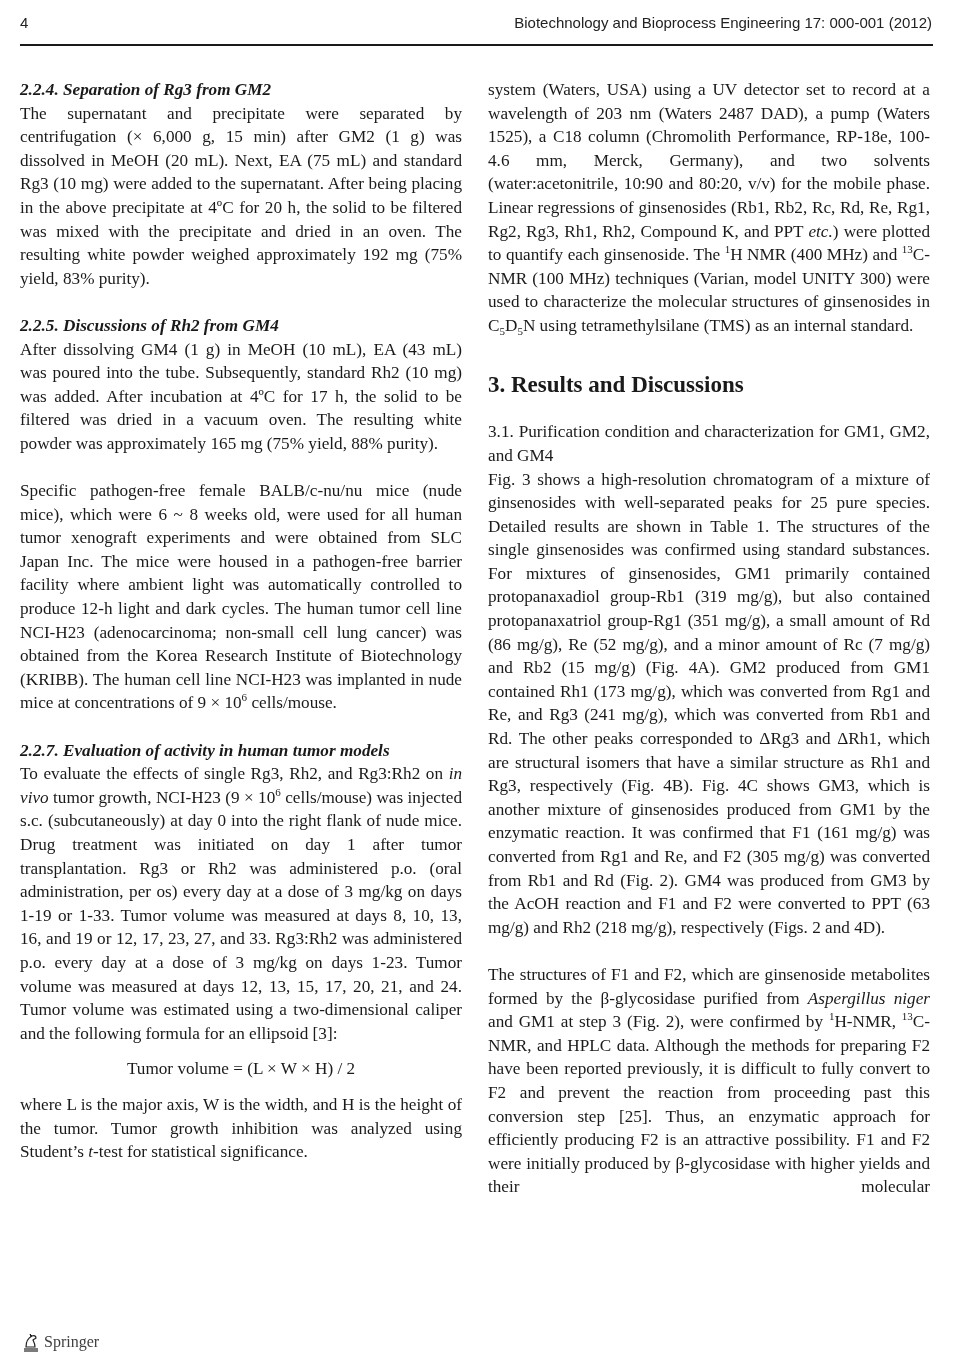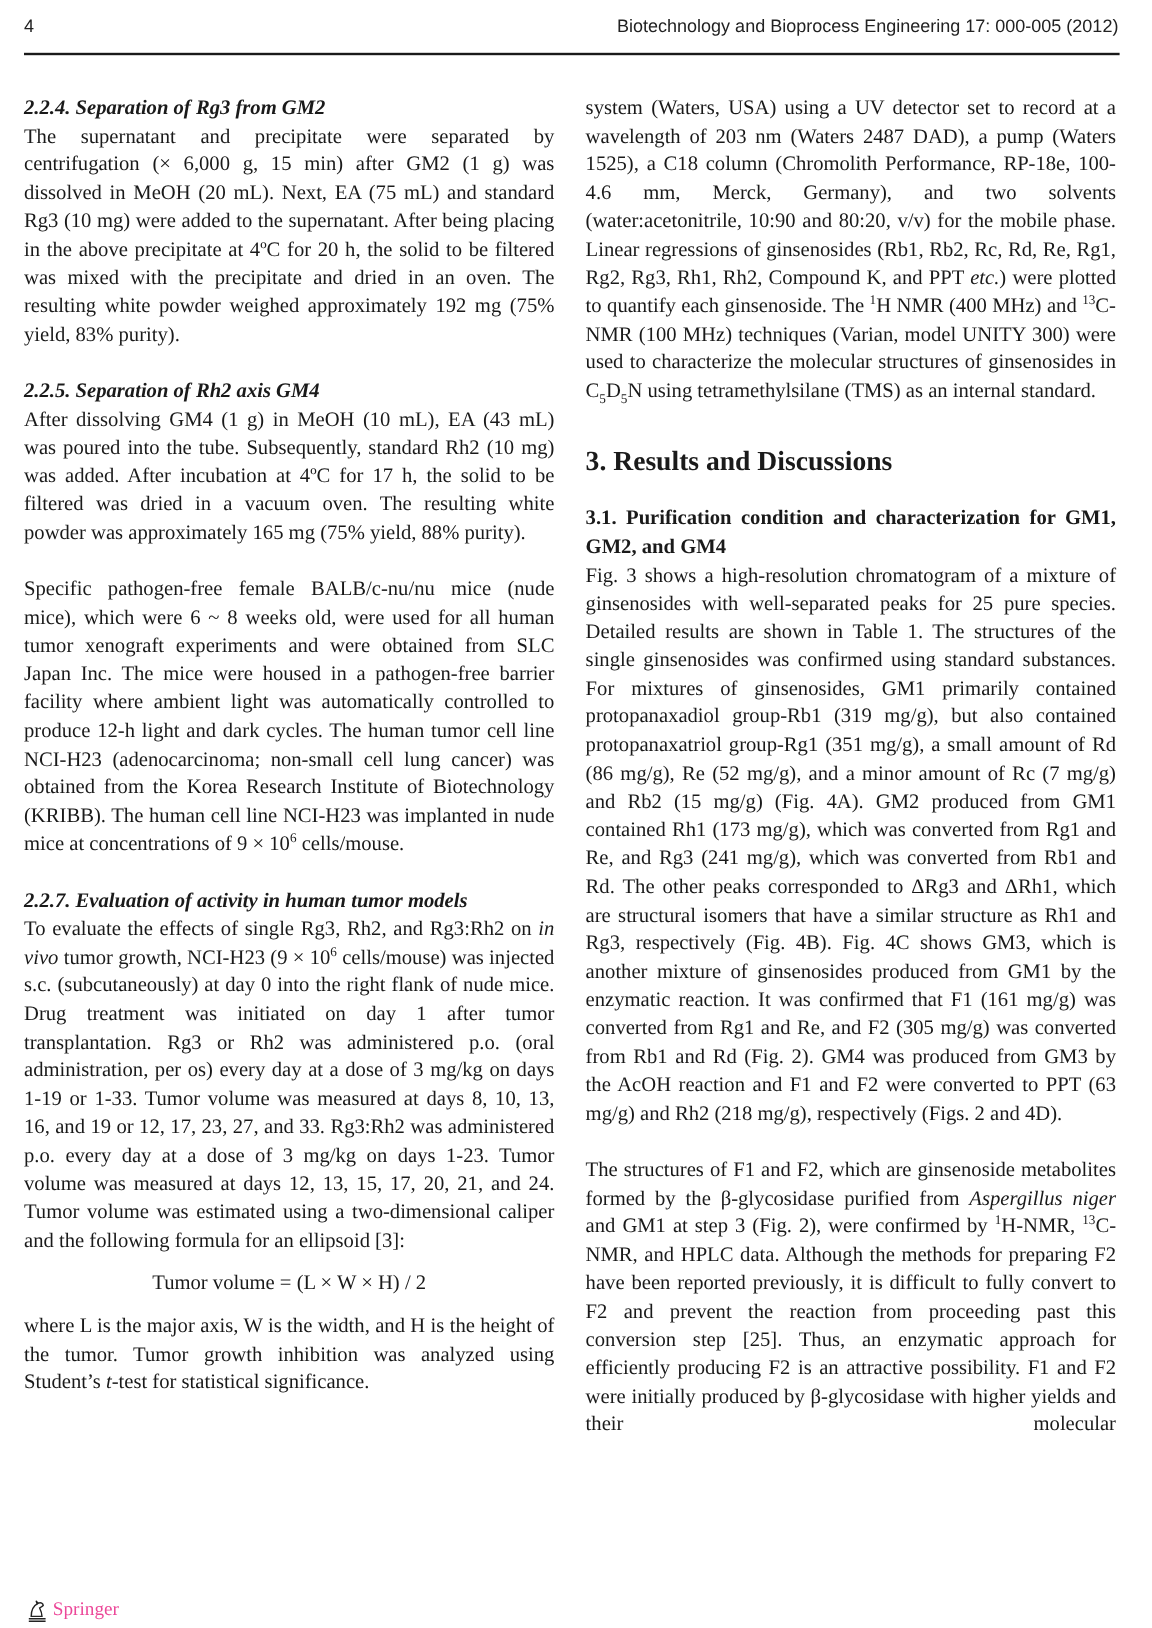--- a/index.html
+++ b/index.html
@@ -8,47 +8,47 @@
     font-family: "Liberation Sans", sans-serif; font-size: 15px; color: #222; }
   .header .pnum { position: absolute; left: 0; top: 0; }
   .header .journal { position: absolute; right: 0; top: 0; }
   .rule { position: absolute; left: 20px; top: 44px; width: 913px; height: 2px; background: #1a1a1a; }
   .col { position: absolute; top: 78px; width: 442px;
     font-family: "Liberation Serif", serif; font-size: 17.2px; line-height: 23.6px; color: #1a1a1a; }
   .col.left { left: 20px; }
   .col.right { left: 488px; }
   .col p { margin: 0; text-align: justify; }
   .h3 { font-weight: bold; font-style: italic; margin: 0; }
-  .h2 { font-weight: bold; margin: 0; }
+  .h2 { font-weight: normal; margin: 0; }
   .h1 { font-weight: bold; font-size: 23px; margin: 0; }
   .gap { height: 23.6px; }
   .gap-s { height: 12px; }
   sup { font-size: 11px; line-height: 0; vertical-align: super; }
   sub { font-size: 11px; line-height: 0; vertical-align: sub; }
   .footer { position: absolute; left: 22px; top: 1331px; height: 22px;
-    font-family: "Liberation Serif", serif; font-size: 16px; color: #ec4899; display: flex; align-items: center; gap: 4px; }
+    font-family: "Liberation Serif", serif; font-size: 16px; color: #404040; display: flex; align-items: center; gap: 4px; }
   .footer svg { display: block; }
 </style>
 </head>
 <body>
 
 <div class="header">
   <span class="pnum">4</span>
-  <span class="journal">Biotechnology and Bioprocess Engineering 17: 000-005 (2012)</span>
+  <span class="journal">Biotechnology and Bioprocess Engineering 17: 000-001 (2012)</span>
 </div>
 <div class="rule"></div>
 
 <div class="col left">
   <section>
     <p class="h3">2.2.4. Separation of Rg3 from GM2</p>
     <p>The supernatant and precipitate were separated by centrifugation (× 6,000 g, 15 min) after GM2 (1 g) was dissolved in MeOH (20 mL). Next, EA (75 mL) and standard Rg3 (10 mg) were added to the supernatant. After being placing in the above precipitate at 4ºC for 20 h, the solid to be filtered was mixed with the precipitate and dried in an oven. The resulting white powder weighed approximately 192 mg (75% yield, 83% purity).</p>
   </section>
   <div class="gap"></div>
   <section>
-    <p class="h3">2.2.5. Separation of Rh2 axis GM4</p>
+    <p class="h3">2.2.5. Discussions of Rh2 from GM4</p>
     <p>After dissolving GM4 (1 g) in MeOH (10 mL), EA (43 mL) was poured into the tube. Subsequently, standard Rh2 (10 mg) was added. After incubation at 4ºC for 17 h, the solid to be filtered was dried in a vacuum oven. The resulting white powder was approximately 165 mg (75% yield, 88% purity).</p>
   </section>
   <div class="gap"></div>
   <section>
     <p><span>Specific pathogen-free female BALB/c-nu/nu mice (nude mice), which were 6 ~ 8 weeks old, were used for all human tumor xenograft experiments and were obtained from SLC Japan Inc. The mice were housed in a pathogen-free barrier facility where ambient light was automatically controlled to produce 12-h light and dark cycles. The human tumor cell line NCI-H23 (adenocarcinoma; non-small cell lung cancer) was obtained from the Korea Research Institute of Biotechnology (KRIBB). The human cell line NCI-H23 was implanted in nude mice at concentrations of 9 × 10</span><sup>6</sup><span> cells/mouse.</span></p>
   </section>
   <div class="gap"></div>
   <section>
     <p class="h3">2.2.7. Evaluation of activity in human tumor models</p>
     <p><span>To evaluate the effects of single Rg3, Rh2, and Rg3:Rh2 on </span><i>in vivo</i><span> tumor growth, NCI-H23 (9 × 10</span><sup>6</sup><span> cells/mouse) was injected s.c. (subcutaneously) at day 0 into the right flank of nude mice. Drug treatment was initiated on day 1 after tumor transplantation. Rg3 or Rh2 was administered p.o. (oral administration, per os) every day at a dose of 3 mg/kg on days 1-19 or 1-33. Tumor volume was measured at days 8, 10, 13, 16, and 19 or 12, 17, 23, 27, and 33. Rg3:Rh2 was administered p.o. every day at a dose of 3 mg/kg on days 1-23. Tumor volume was measured at days 12, 13, 15, 17, 20, 21, and 24. Tumor volume was estimated using a two-dimensional caliper and the following formula for an ellipsoid [3]:</span></p>

